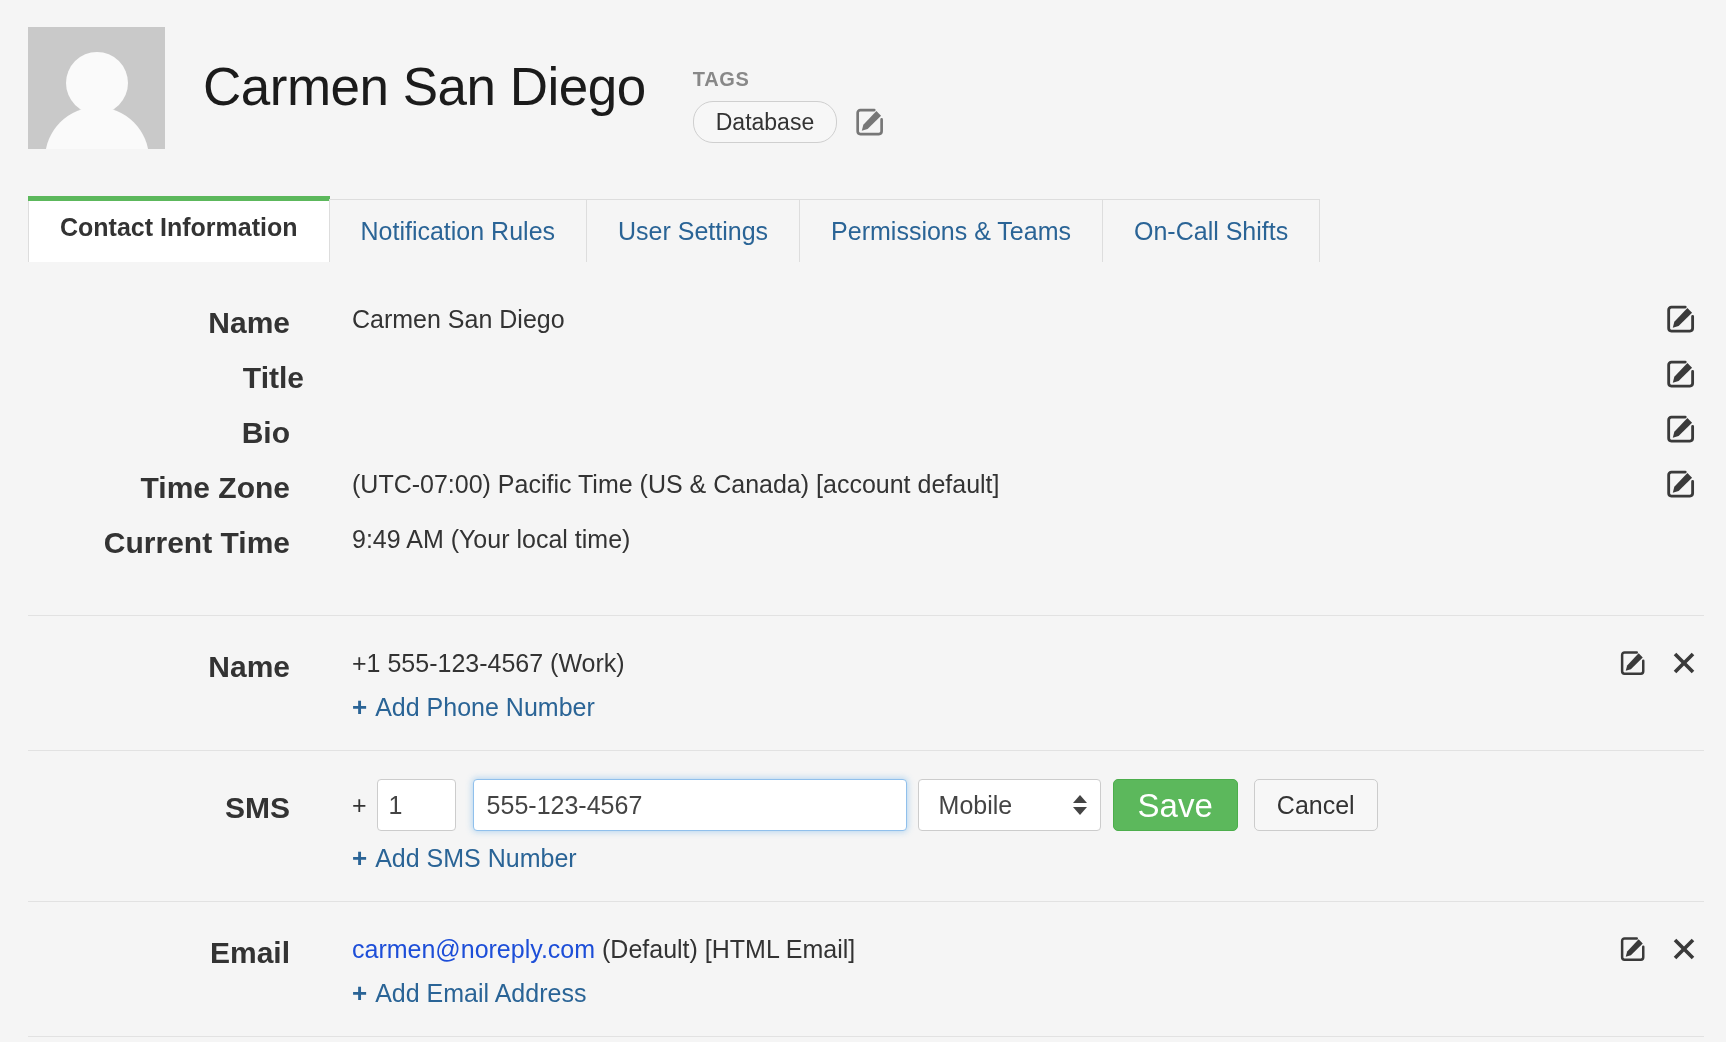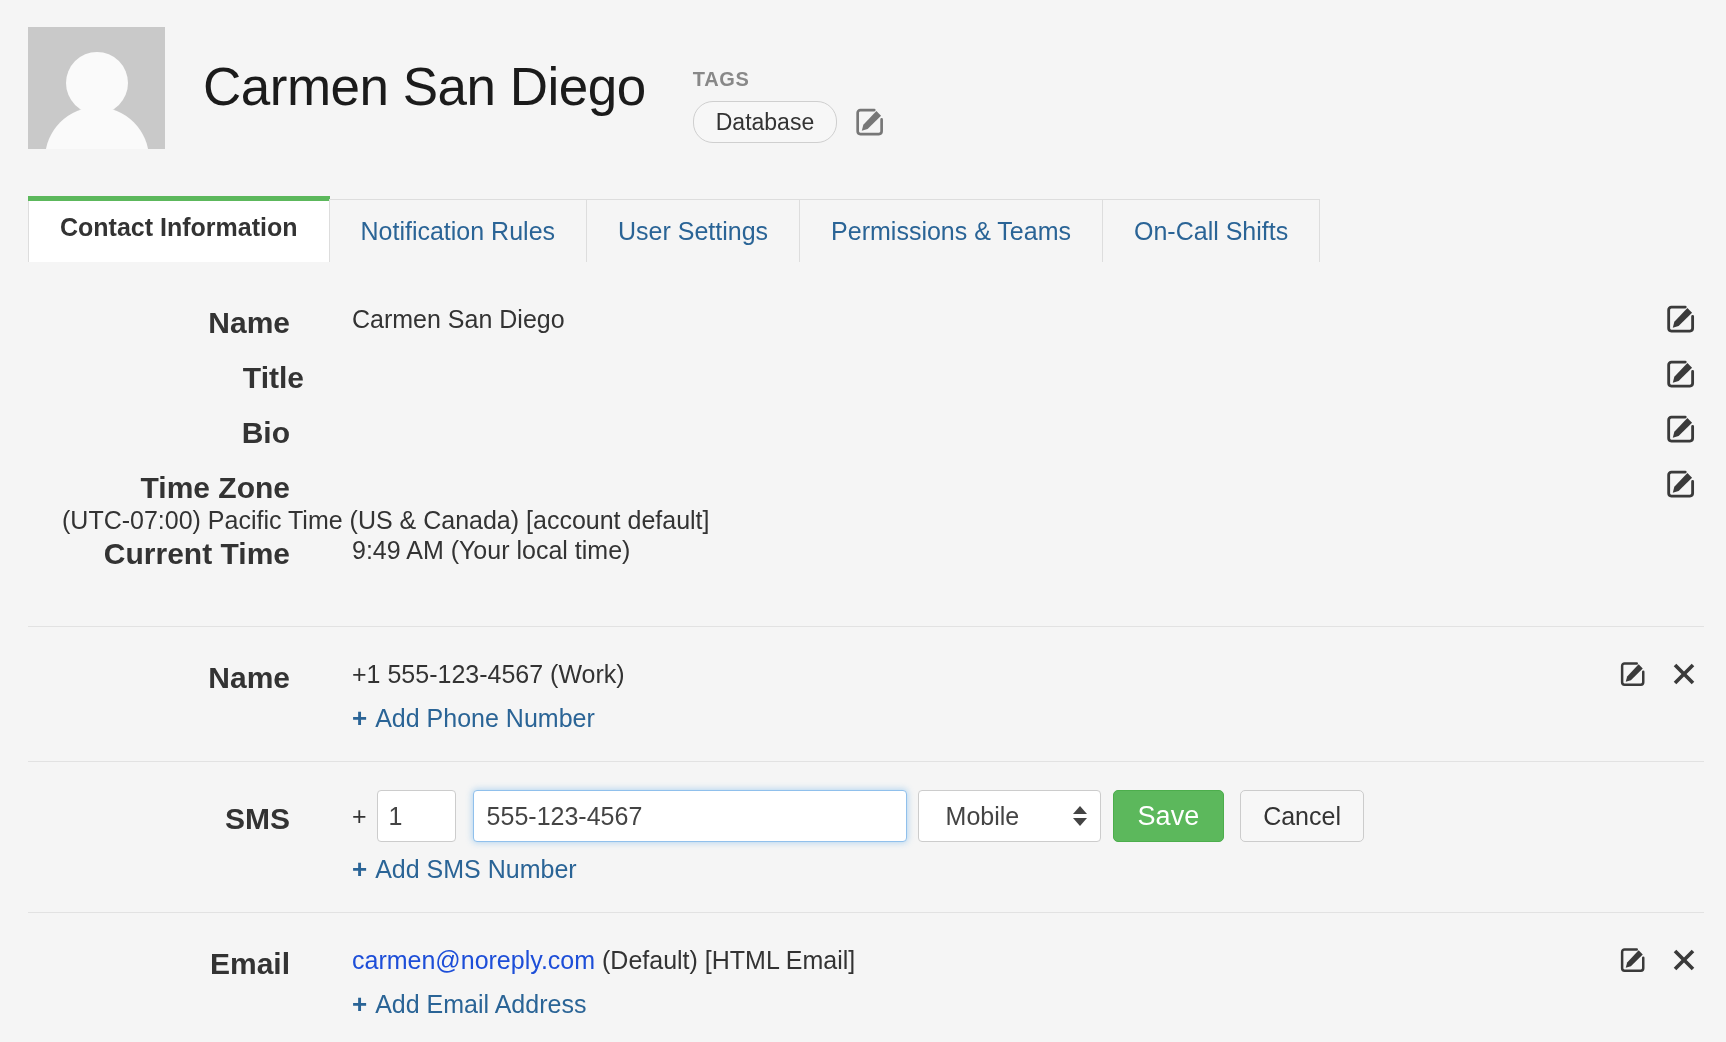--- a/index.html
+++ b/index.html
@@ -250,21 +250,21 @@
   }
   .select-type {
     width: 183px;
     height: 52px;
     border: 1px solid #cccccc;
     border-radius: 4px;
     background: #ffffff;
     font-size: 25px;
     font-family: "Liberation Sans", sans-serif;
     color: #444;
-    padding: 0 38px 0 27px;
+    padding: 0 38px 0 20px;
     box-sizing: border-box;
     appearance: none;
     -webkit-appearance: none;
     outline: none;
     cursor: pointer;
   }
   .select-arrows {
     position: absolute;
     right: 14px;
     top: 50%;
@@ -281,21 +281,21 @@
   }
   .arrow-up { border-bottom: 8px solid #444; }
   .arrow-down { border-top: 8px solid #444; }
 
   .btn-save {
     height: 52px;
     background: #5cb85c;
     border: 1px solid #4cae4c;
     border-radius: 5px;
     color: #ffffff;
-    font-size: 27px;
+    font-size: 33px;
     font-family: "Liberation Sans", sans-serif;
     padding: 0 24px;
     margin-left: 12px;
     cursor: pointer;
     line-height: 1;
   }
   .btn-cancel {
     height: 52px;
     background: #f7f7f7;
     border: 1px solid #cccccc;
@@ -389,21 +389,21 @@
       <div class="row-actions" style="top:-2px;">
         <span class="icon-btn">
           <svg width="34" height="34" viewBox="0 0 24 24" fill="none" stroke="#3a3a3a" stroke-width="2" stroke-linecap="round" stroke-linejoin="round">
             <path d="M16.5 4.2 L19.8 7.5 L10.3 17 L6.2 18.1 L7.3 14 Z" fill="#3a3a3a" stroke="none"></path>
             <path d="M15 3.6 H5.2 A1.9 1.9 0 0 0 3.3 5.5 V18.6 A1.9 1.9 0 0 0 5.2 20.5 H18.3 A1.9 1.9 0 0 0 20.2 18.6 V10.2"></path>
           </svg>
         </span>
       </div>
     </div>
 
-    <div class="row" style="min-height:55px;flex-direction:column;">
+    <div class="row" style="min-height:55px;">
       <div class="row-label">Time Zone</div>
       <div class="row-value">(UTC-07:00) Pacific Time (US &amp; Canada) [account default]</div>
       <div class="row-actions" style="top:-2px;">
         <span class="icon-btn">
           <svg width="34" height="34" viewBox="0 0 24 24" fill="none" stroke="#3a3a3a" stroke-width="2" stroke-linecap="round" stroke-linejoin="round">
             <path d="M16.5 4.2 L19.8 7.5 L10.3 17 L6.2 18.1 L7.3 14 Z" fill="#3a3a3a" stroke="none"></path>
             <path d="M15 3.6 H5.2 A1.9 1.9 0 0 0 3.3 5.5 V18.6 A1.9 1.9 0 0 0 5.2 20.5 H18.3 A1.9 1.9 0 0 0 20.2 18.6 V10.2"></path>
           </svg>
         </span>
       </div>

